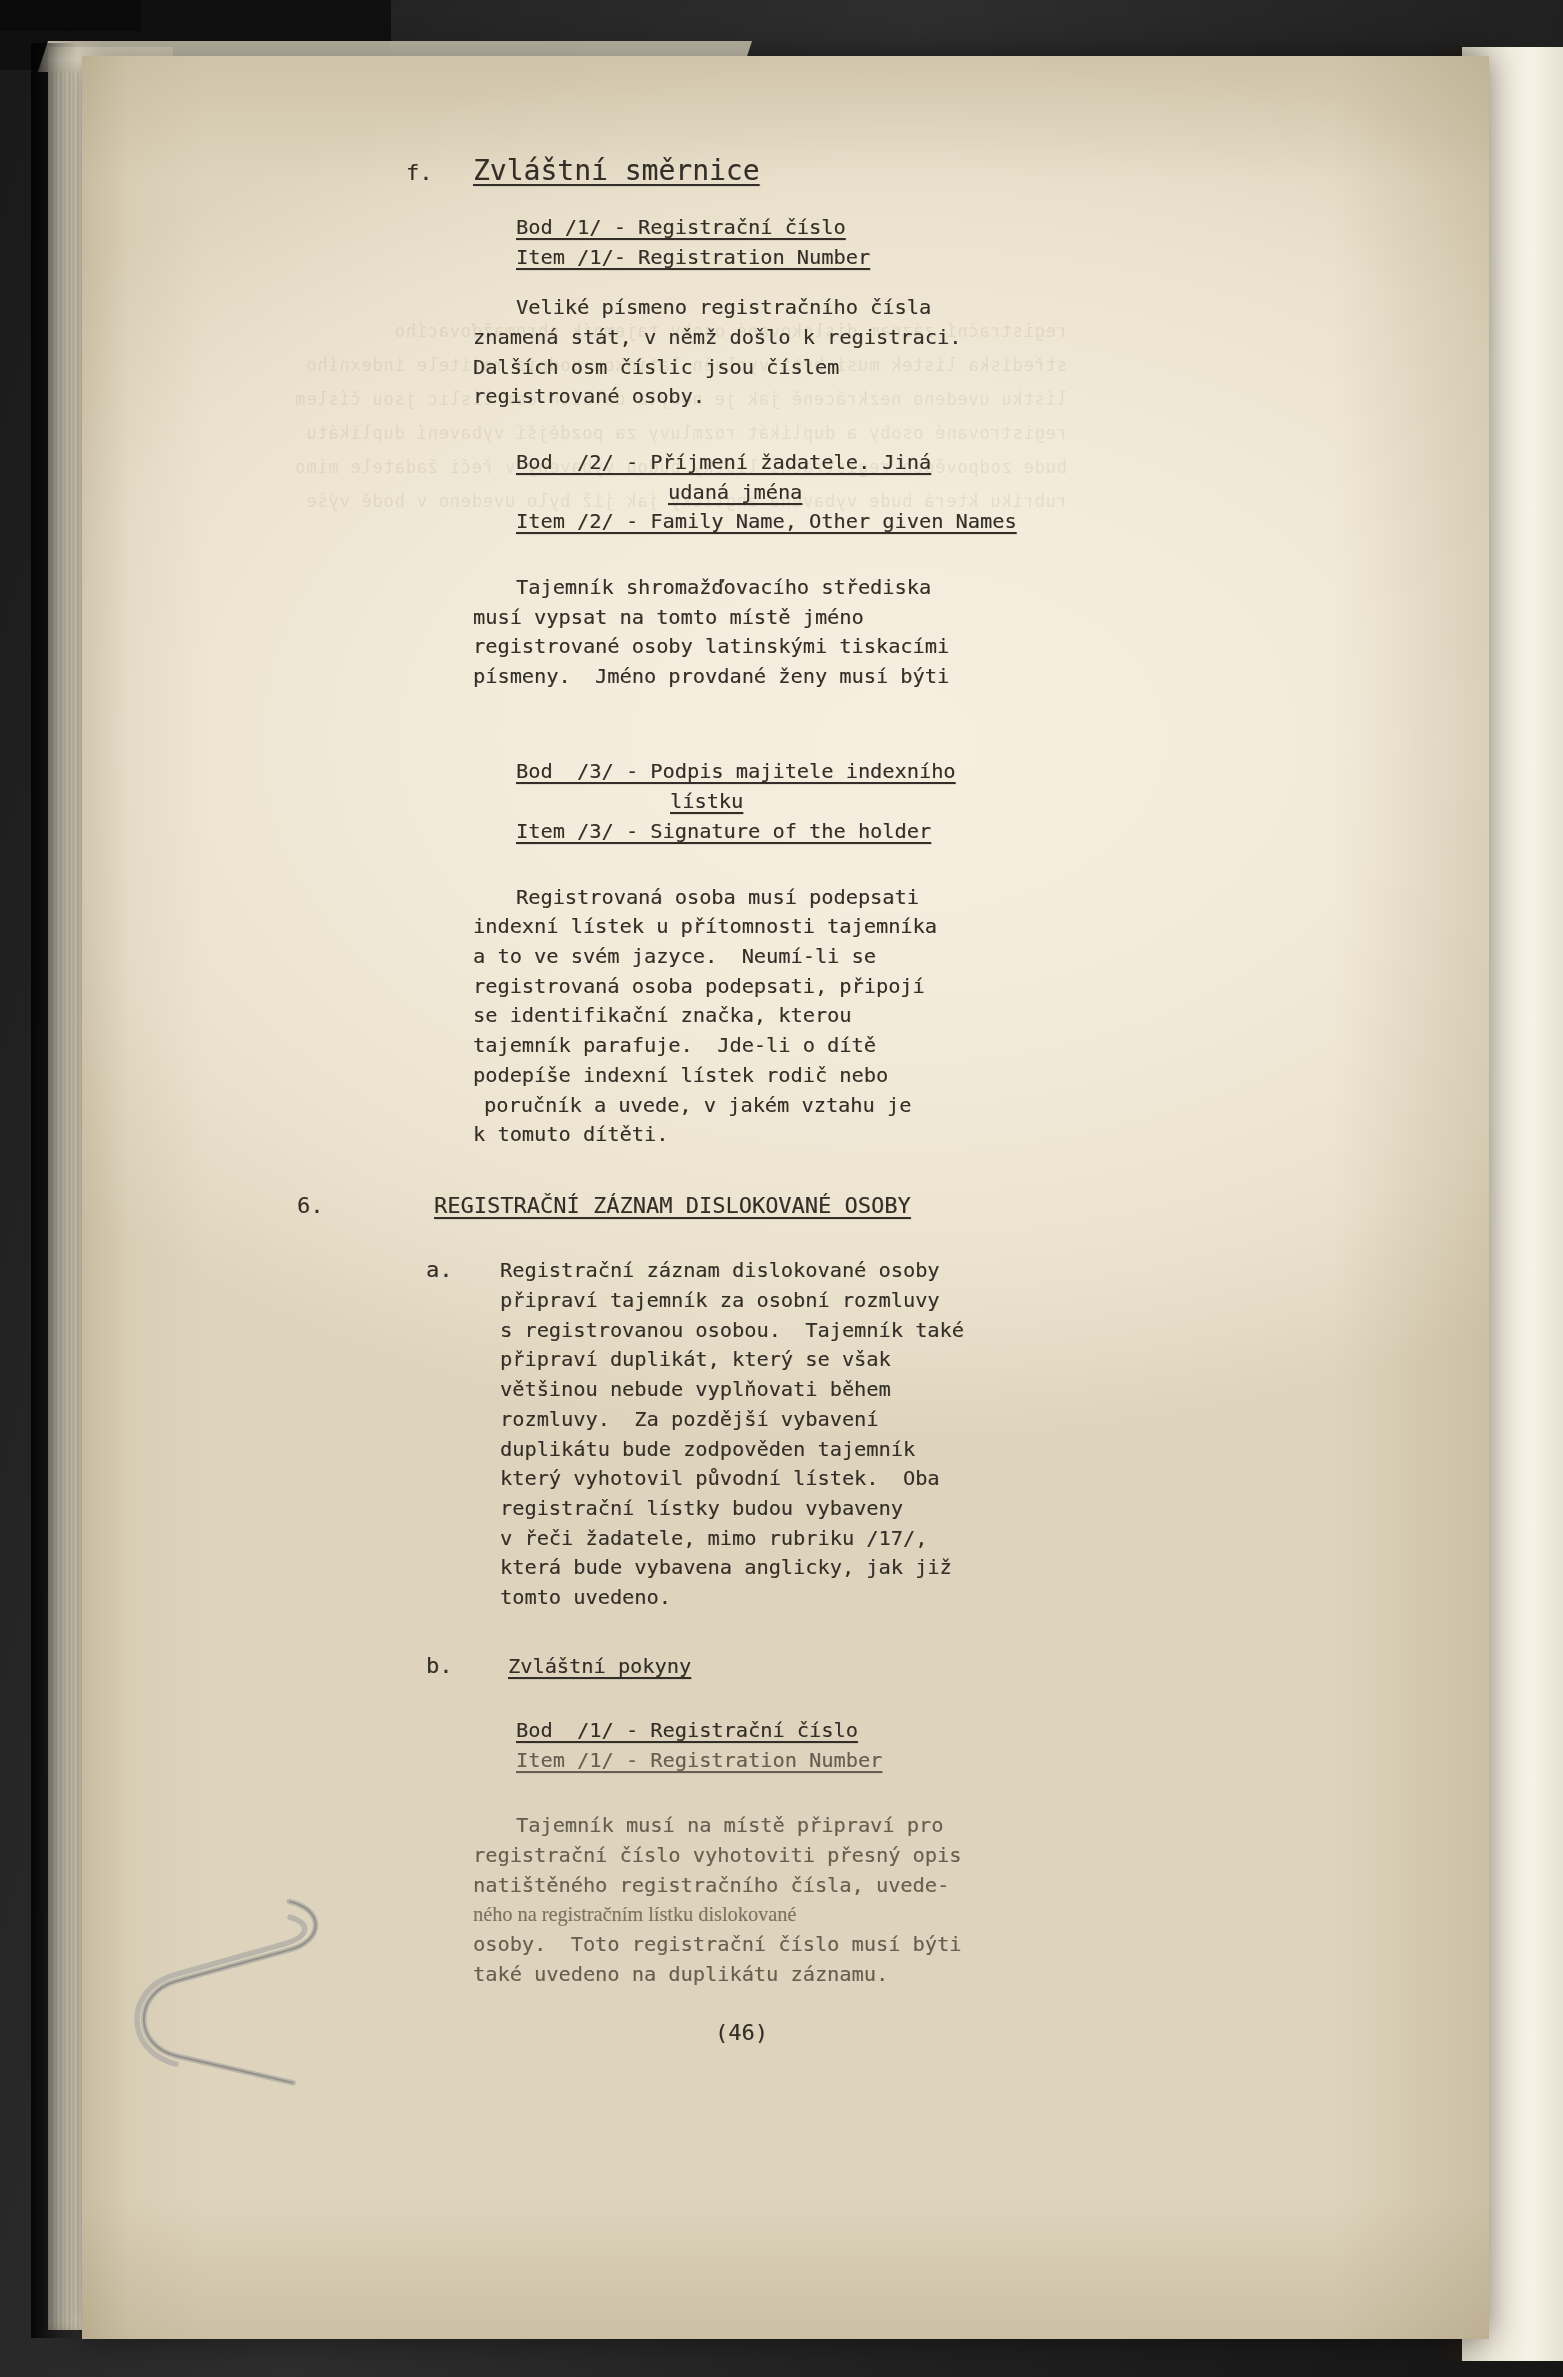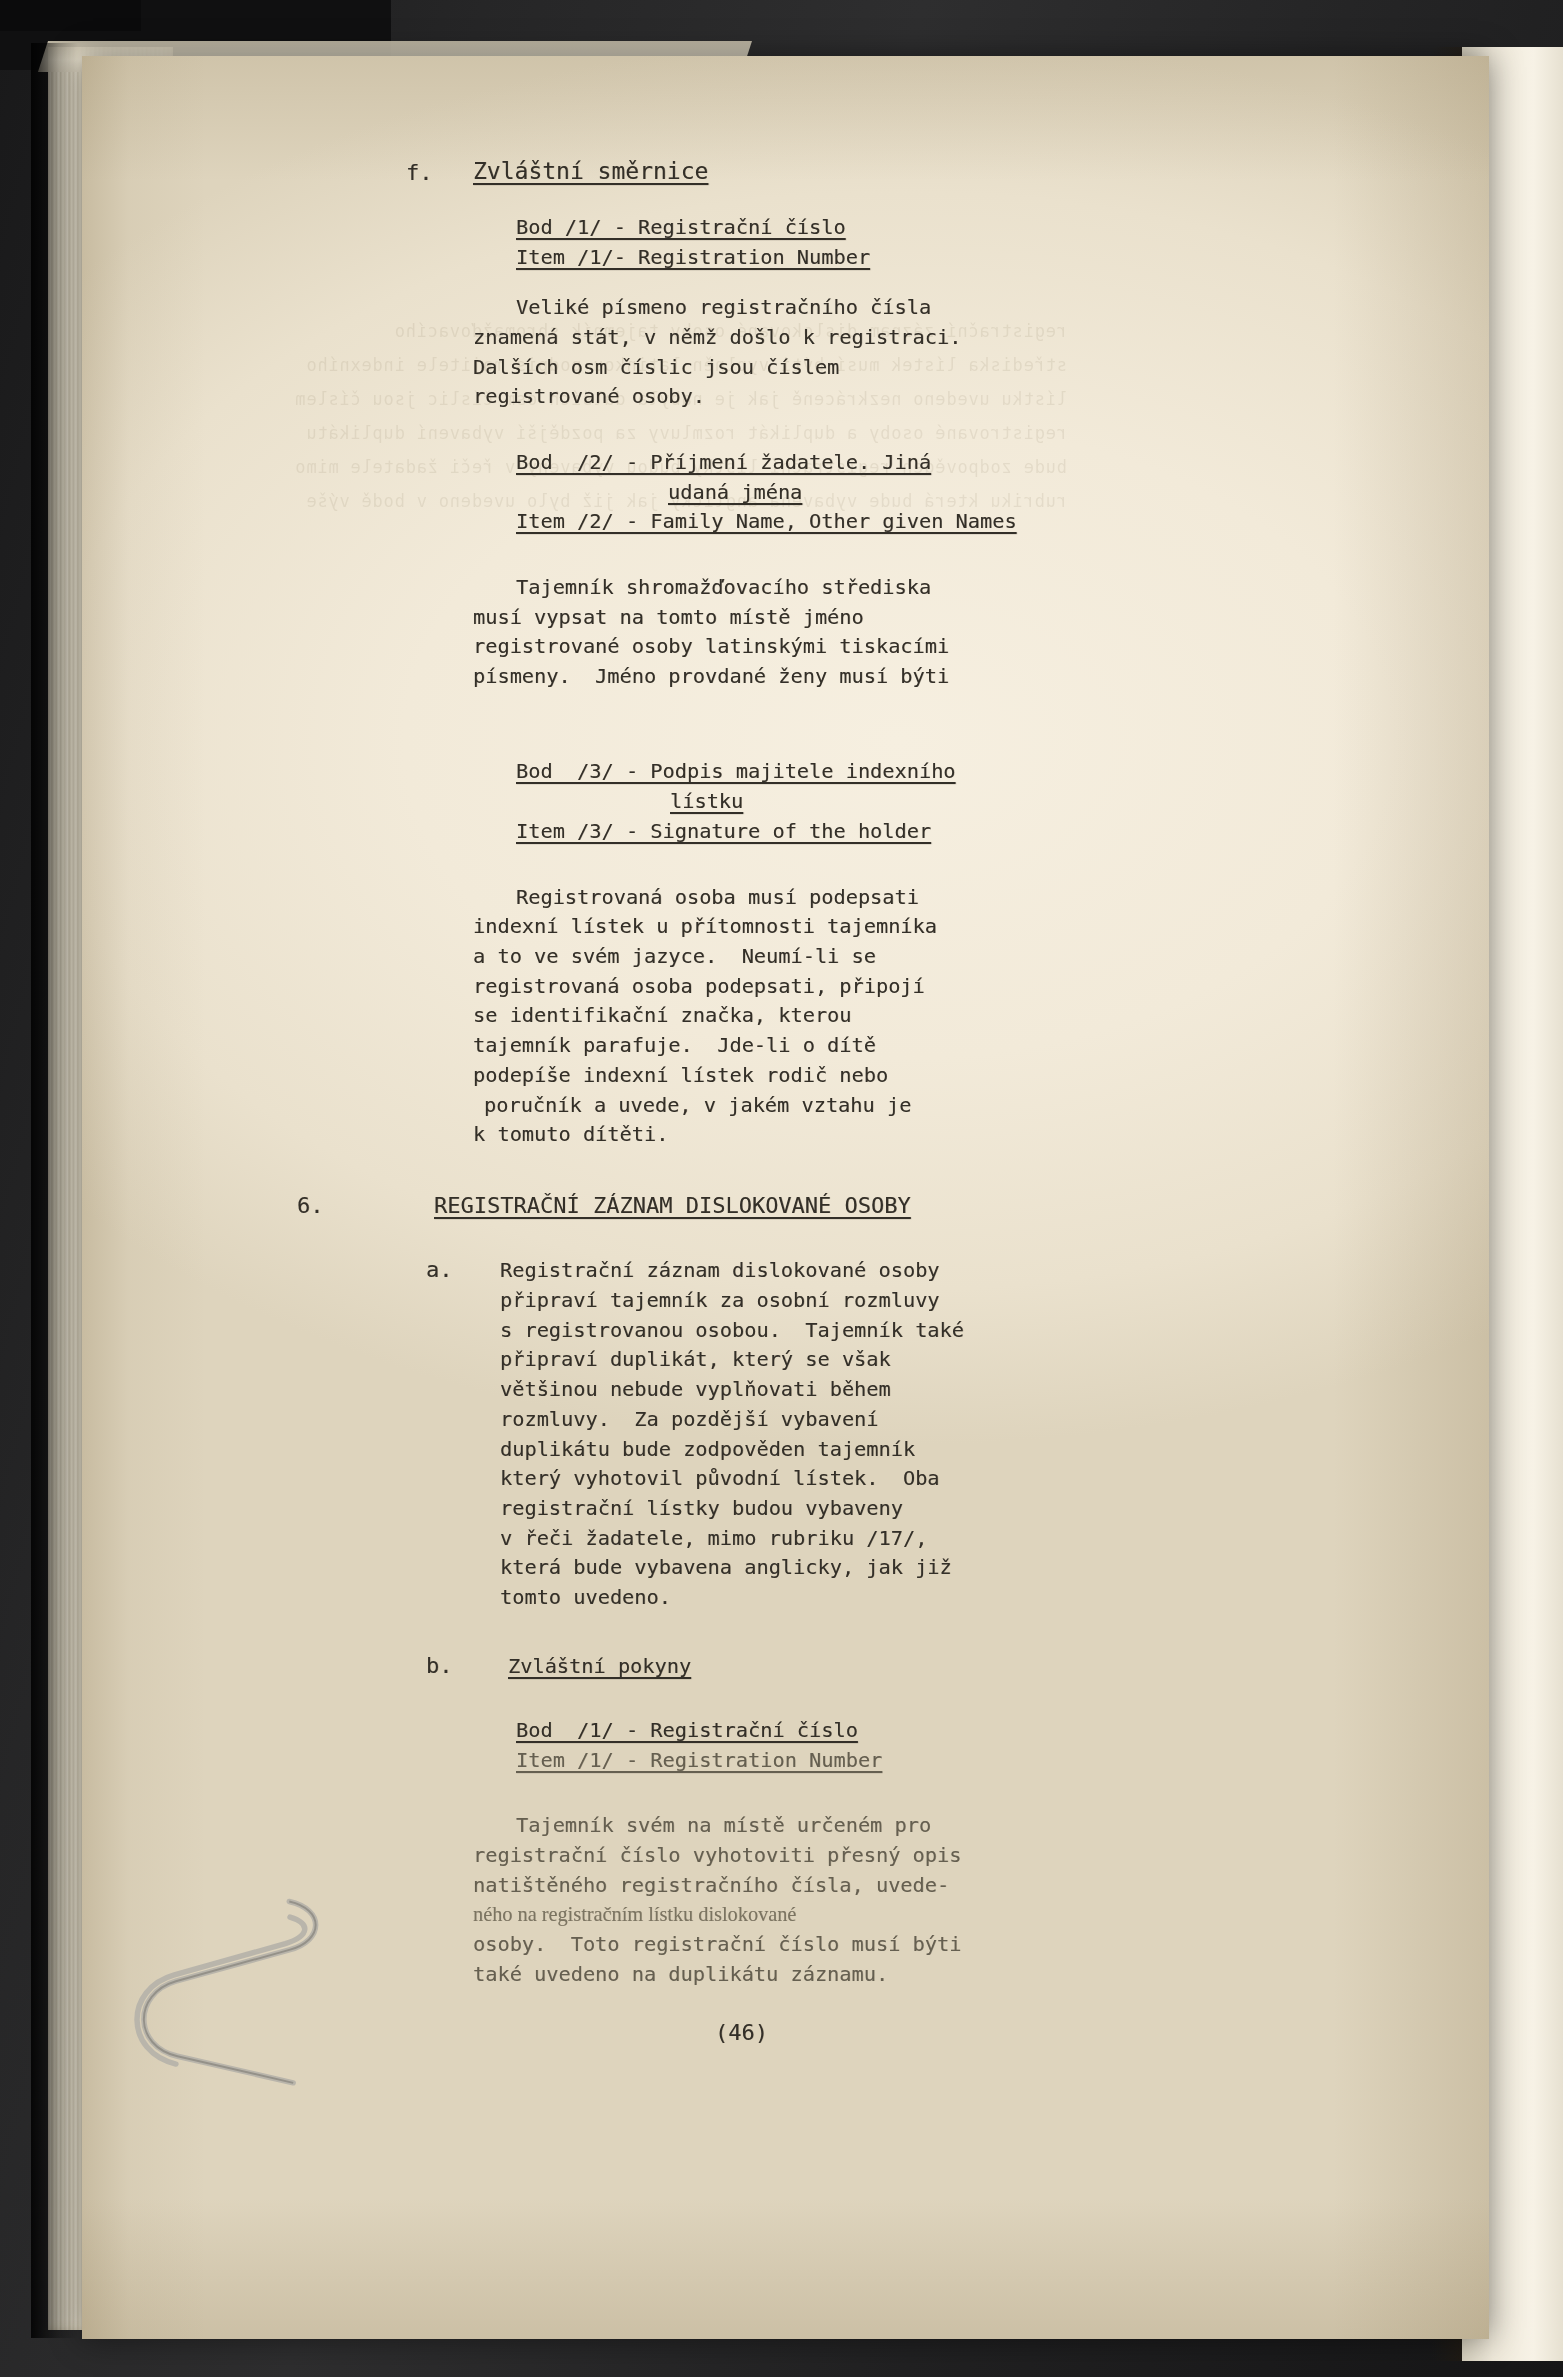--- a/index.html
+++ b/index.html
@@ -176,21 +176,21 @@
 registrační lístky budou
 vybaveny v řeči žadatele
 mimo rubriku která bude
 vybavena anglicky jak již
 bylo uvedeno v bodě výše
   </div>
 
   <div class="doc">
 
     <div class="ln sec-num" style="left:324px; top:102px;">f.</div>
-    <div class="ln u" style="left:391px; top:100px; font-size:23px;">Zvláštní směrnice</div>
+    <div class="ln u" style="left:391px; top:100px; font-size:28px;">Zvláštní směrnice</div>
 
     <div class="ln u" style="left:434px; top:156px;">Bod /1/ - Registrační číslo</div>
     <div class="ln u" style="left:434px; top:186px;text-align:right;">Item /1/- Registration Number</div>
 
     <div class="ln" style="left:434px; top:236px;">Veliké písmeno registračního čísla</div>
     <div class="ln" style="left:391px; top:266px;">znamená stát, v němž došlo k registraci.</div>
     <div class="ln" style="left:391px; top:296px;">Dalších osm číslic jsou číslem</div>
     <div class="ln" style="left:391px; top:325px;">registrované osoby.</div>
 
     <div class="ln u" style="left:434px; top:391px;">Bod  /2/ - Příjmení žadatele. Jiná</div>
@@ -232,21 +232,21 @@
     <div class="ln" style="left:418px; top:1467px;">v řeči žadatele, mimo rubriku /17/,</div>
     <div class="ln" style="left:418px; top:1496px;">která bude vybavena anglicky, jak již</div>
     <div class="ln" style="left:418px; top:1526px;">tomto uvedeno.</div>
 
     <div class="ln sec-num" style="left:344px; top:1595px;">b.</div>
     <div class="ln u" style="left:426px; top:1595px;">Zvláštní pokyny</div>
 
     <div class="ln u" style="left:434px; top:1659px;">Bod  /1/ - Registrační číslo</div>
     <div class="ln u faint" style="left:434px; top:1689px;">Item /1/ - Registration Number</div>
 
-    <div class="ln faint" style="left:434px; top:1754px;">Tajemník svém na místě určeném pro</div>
+    <div class="ln faint" style="left:434px; top:1754px;">Tajemník musí na místě připraví pro</div>
     <div class="ln faint" style="left:391px; top:1784px;">registrační číslo vyhotoviti přesný opis</div>
     <div class="ln faint" style="left:391px; top:1814px;">natištěného registračního čísla, uvede-</div>
     <div class="ln fainter" style="left:391px; top:1843px;font-family:Liberation Serif, serif;">ného na registračním lístku dislokované</div>
     <div class="ln faint" style="left:391px; top:1873px;">osoby.  Toto registrační číslo musí býti</div>
     <div class="ln faint" style="left:391px; top:1903px;">také uvedeno na duplikátu záznamu.</div>
 
     <div class="ln pageno" style="left:633px; top:1962px;">(46)</div>
   </div>
 
   <svg class="paperclip" viewBox="0 0 330 330">

